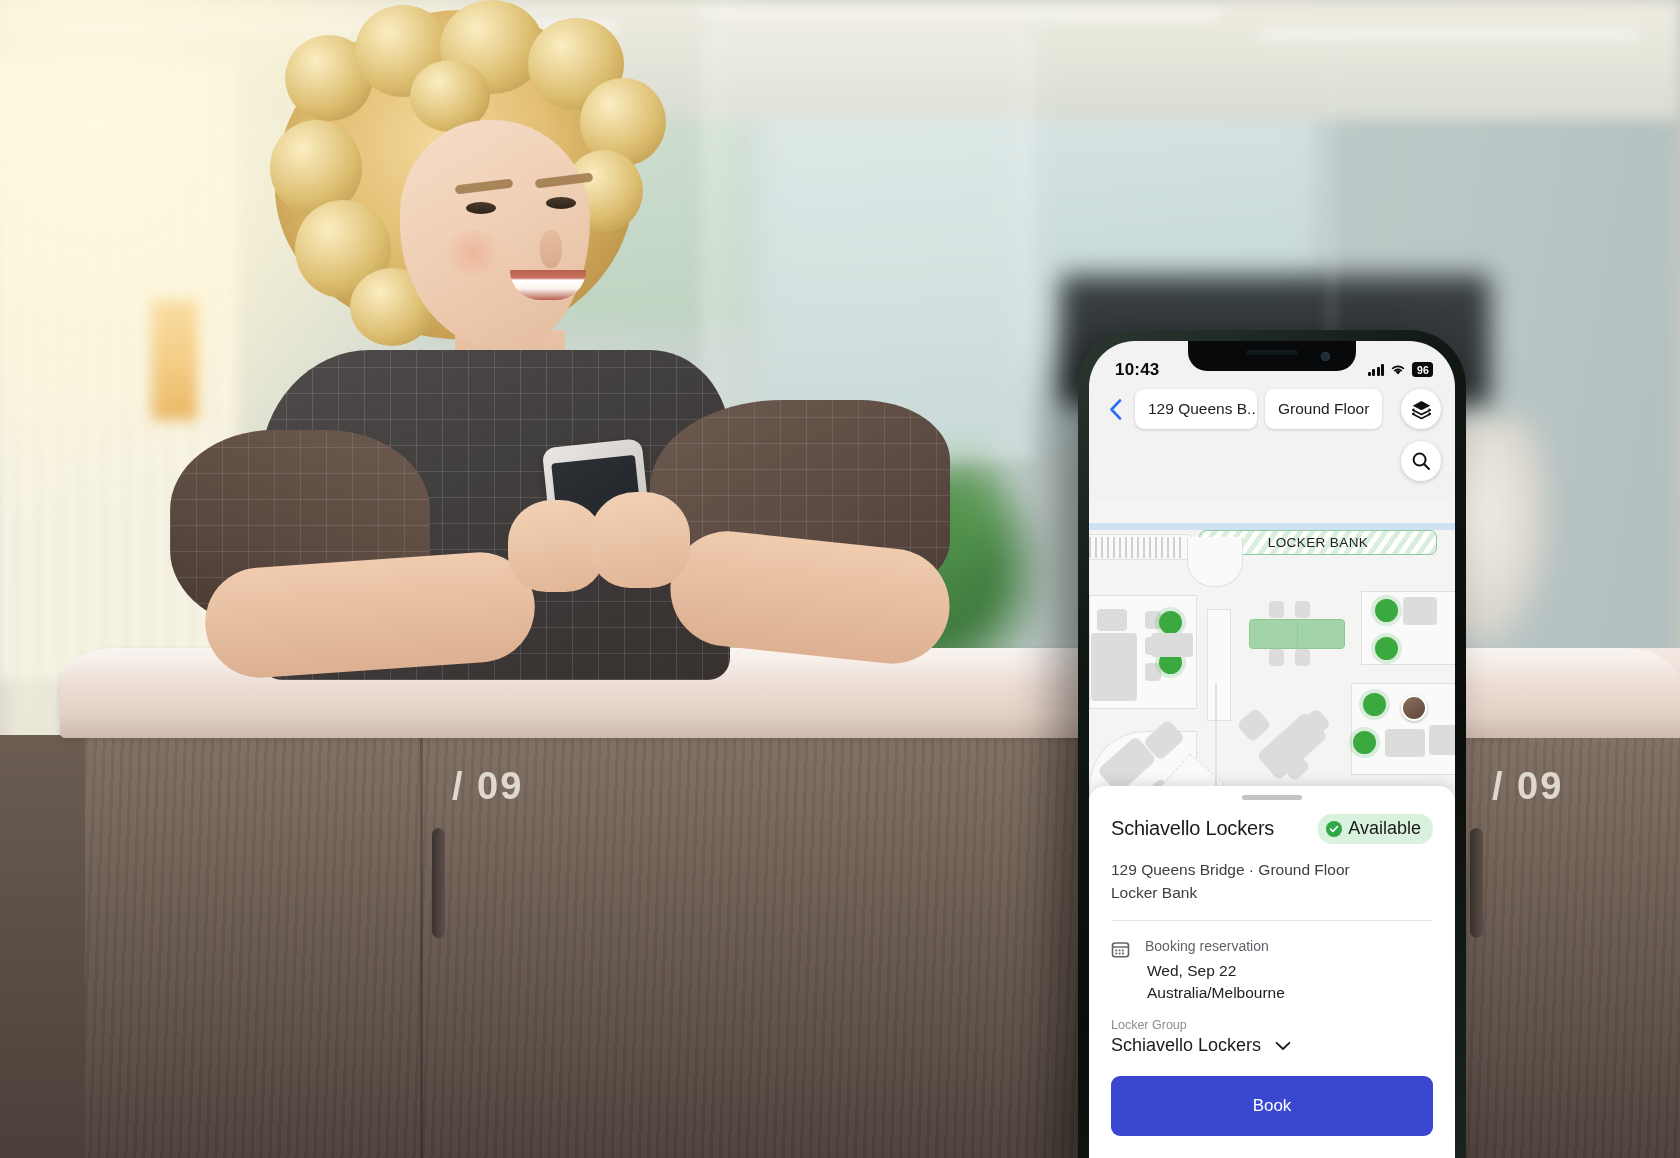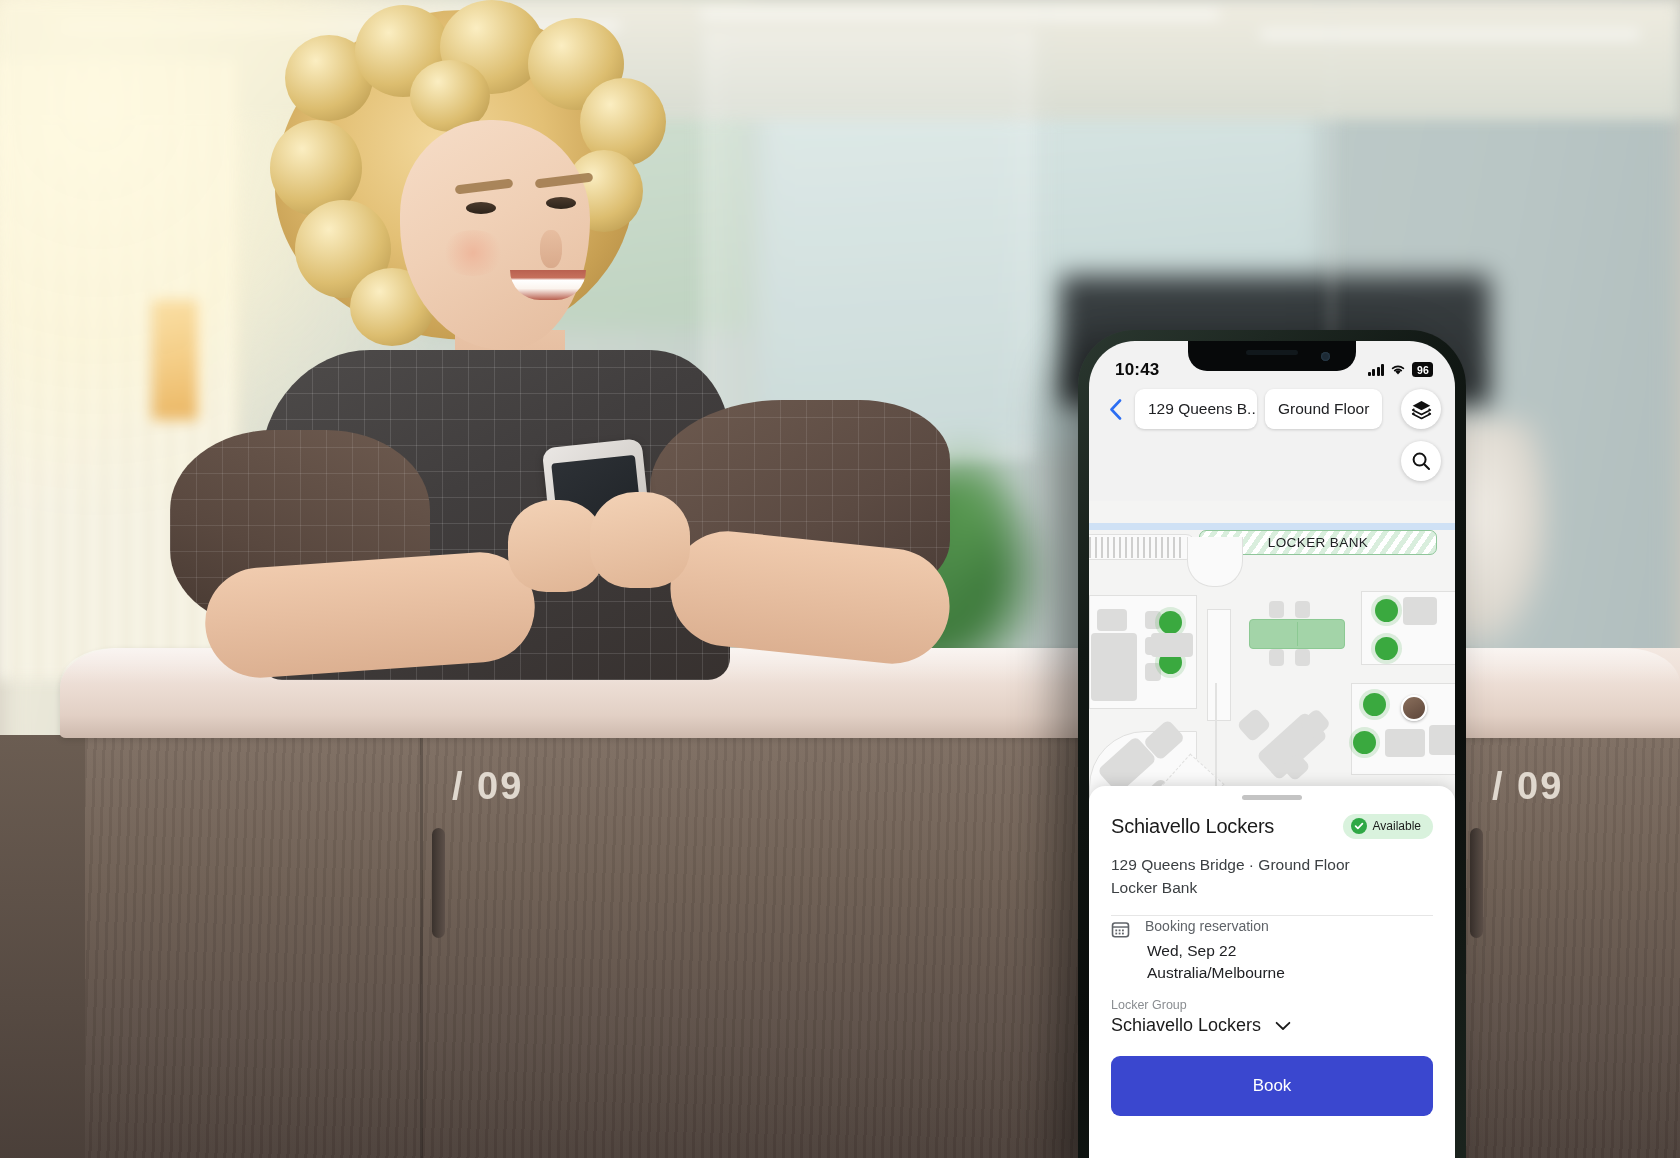--- a/index.html
+++ b/index.html
@@ -271,29 +271,29 @@
   .sheet{
     position:absolute; left:0; right:0; bottom:0; height:384px; z-index:25;
     background:#fff; border-radius:16px 16px 0 0; box-shadow:0 -2px 14px rgba(0,0,0,.14);
     padding:0 22px;
   }
   .grabber{ width:60px; height:4.5px; border-radius:3px; background:#c4c4c4; margin:9px auto 0; }
   .sheet-head{ display:flex; align-items:center; justify-content:space-between; margin-top:14px; }
   .sheet-title{ font-size:20px; color:#1b1b1b; font-weight:400; letter-spacing:-.2px; }
   .avail{
     display:flex; align-items:center; gap:6px; background:#d9f2dd; border-radius:14px;
-    padding:4.5px 12px 4.5px 8px; font-size:12px; color:#1b1b1b;
+    padding:4.5px 12px 4.5px 8px; font-size:18px; color:#1b1b1b;
   }
   .avail .tick{
     width:16px; height:16px; border-radius:50%; background:#2fa845;
     display:flex; align-items:center; justify-content:center;
   }
   .subtext{ margin-top:14px; font-size:15.5px; line-height:1.5; color:#3c4043; }
   .divider{ height:1px; background:#e6e6e6; margin:16px 0 0; }
-  .res-row{ display:flex; gap:14px; margin-top:2px; }
+  .res-row{ display:flex; gap:14px; margin-top:17px; }
   .res-ico{ width:20px; flex:0 0 auto; margin-top:2px; }
   .res-label{ font-size:14px; color:#5f6368; }
   .res-val{ font-size:15.5px; color:#202124; line-height:1.42; margin-top:6px; margin-left:2px;}
   .group-label{ font-size:12.5px; color:#8a8d91; margin-top:14px; }
   .group-sel{ display:flex; align-items:center; gap:14px; margin-top:3px; cursor:pointer; }
   .group-val{ font-size:18px; color:#1b1b1b; }
   .bookbtn{
     margin-top:20px; height:60px; border-radius:9px; background:#3a47cf; color:#fff;
     display:flex; align-items:center; justify-content:center; font-size:17px; cursor:pointer;
     border:none; width:100%; font-family:"Liberation Sans",sans-serif;

